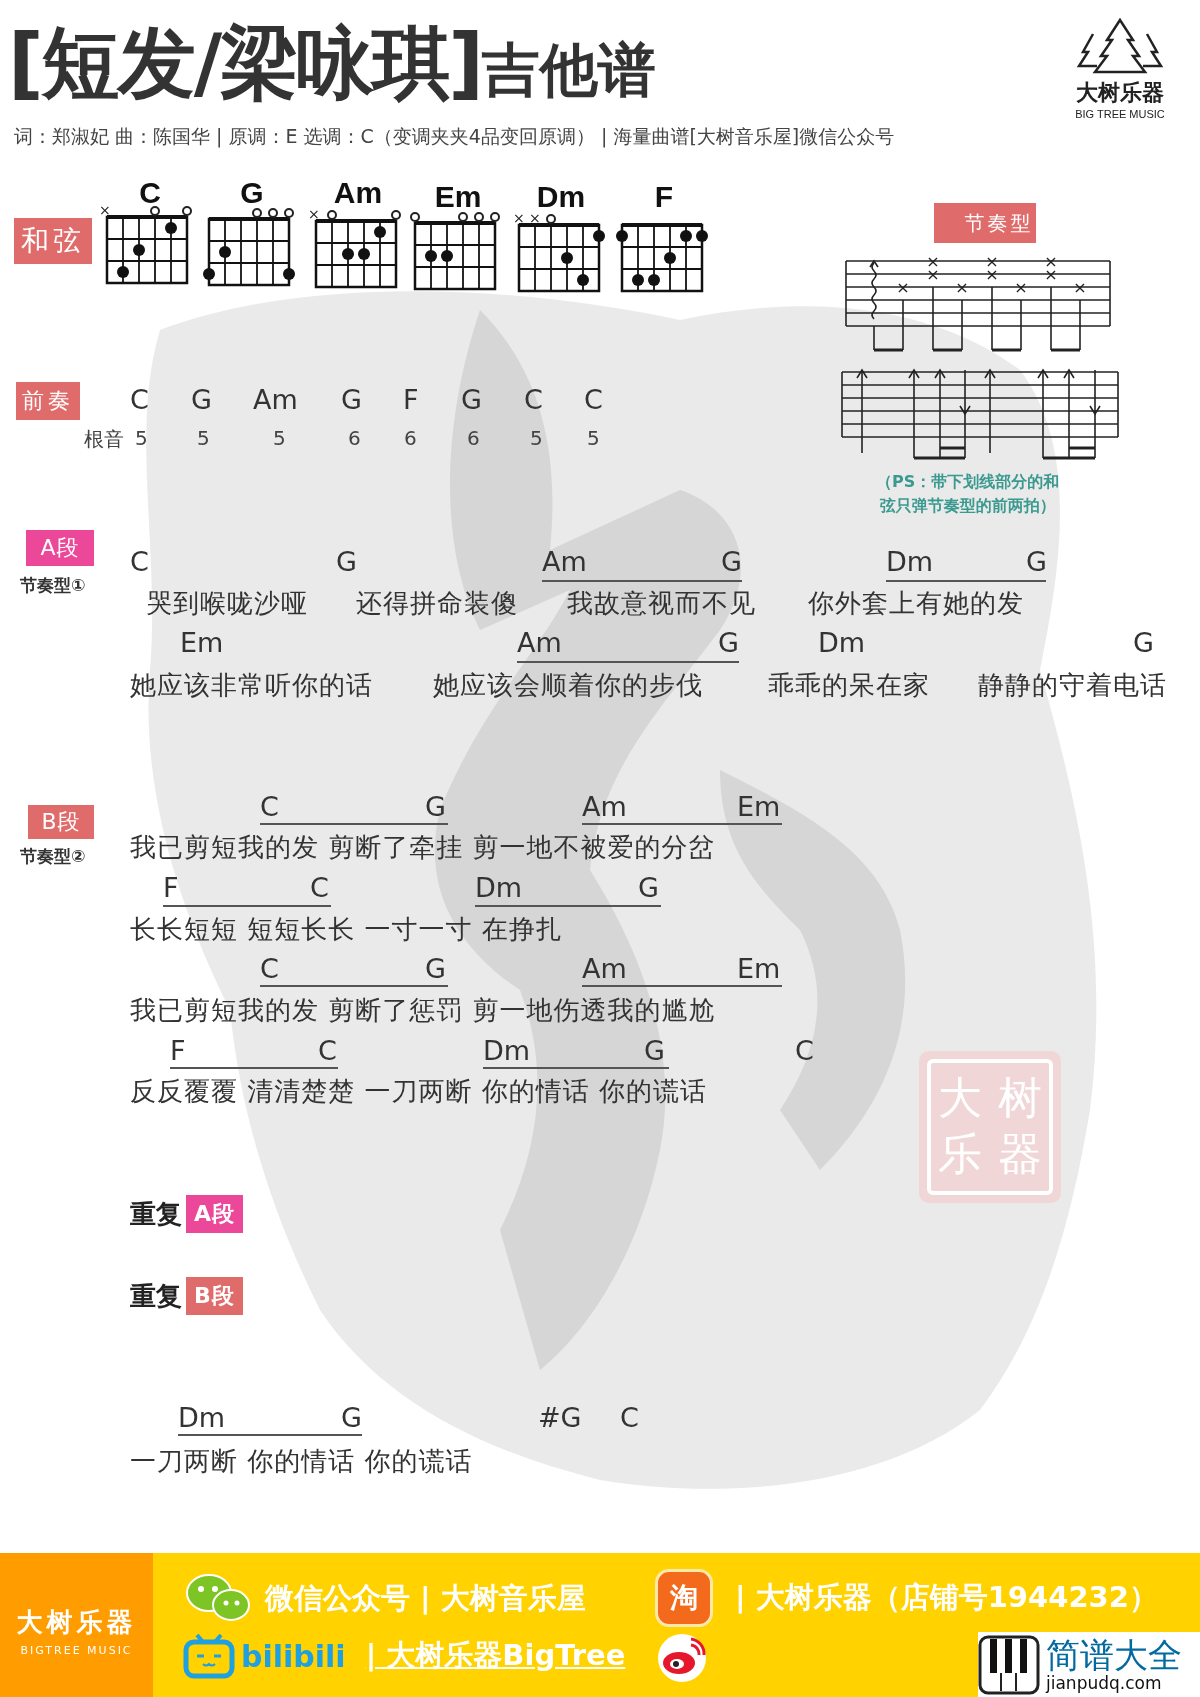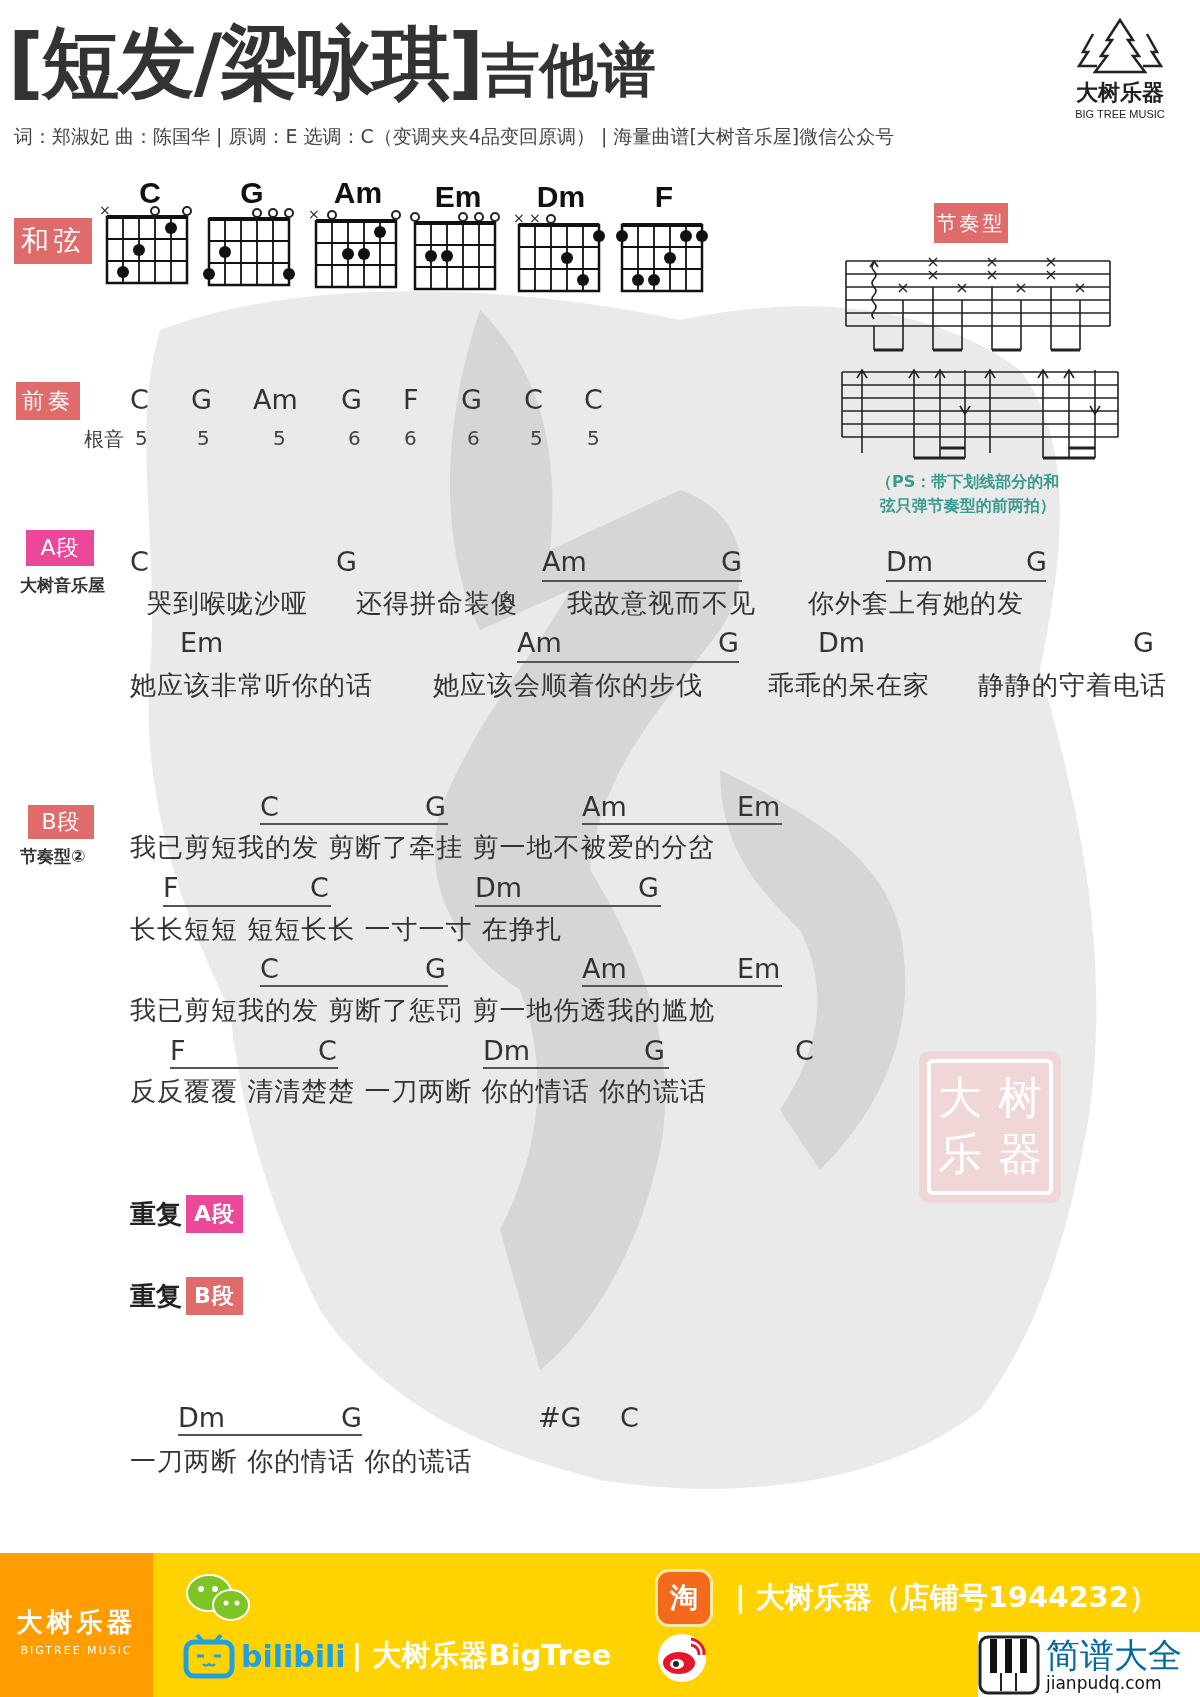--- a/index.html
+++ b/index.html
@@ -136,21 +136,21 @@
     <use href="#grid"></use>
     <circle cx="0" cy="11" r="6" fill="#111"></circle>
     <circle cx="64" cy="11" r="6" fill="#111"></circle>
     <circle cx="80" cy="11" r="6" fill="#111"></circle>
     <circle cx="48" cy="33" r="6" fill="#111"></circle>
     <circle cx="16" cy="55" r="6" fill="#111"></circle>
     <circle cx="32" cy="55" r="6" fill="#111"></circle>
   </g>
 </svg>
 
-<div class="tag" style="left:934px;top:203px;width:74px;height:40px;font-size:20px;letter-spacing:3px;">节奏型</div>
+<div class="tag" style="left:934px;top:203px;width:74px;height:40px;font-size:20px;letter-spacing:3px;padding-left:28px;">节奏型</div>
 
 <svg class="abs" style="left:838px;top:255px;" width="285" height="100" viewBox="0 0 285 100">
   <g stroke="#222" stroke-width="1.6" fill="none">
     <line x1="8" y1="6" x2="272" y2="6"></line>
       <line x1="8" y1="19" x2="272" y2="19"></line>
     <line x1="8" y1="32" x2="272" y2="32"></line>
       <line x1="8" y1="45" x2="272" y2="45"></line>
     <line x1="8" y1="58" x2="272" y2="58"></line>
       <line x1="8" y1="71" x2="272" y2="71"></line>
     <line x1="8" y1="6" x2="8" y2="71"></line>
@@ -237,21 +237,21 @@
 <div class="root" style="left:135px;top:426px;">5</div>
 <div class="root" style="left:197px;top:426px;">5</div>
 <div class="root" style="left:273px;top:426px;">5</div>
 <div class="root" style="left:348px;top:426px;">6</div>
 <div class="root" style="left:404px;top:426px;">6</div>
 <div class="root" style="left:467px;top:426px;">6</div>
 <div class="root" style="left:530px;top:426px;">5</div>
 <div class="root" style="left:587px;top:426px;">5</div>
 
 <div class="tag dark" style="left:26px;top:530px;width:68px;height:36px;font-size:22px;letter-spacing:1px;">A段</div>
-<div class="rhy" style="left:20px;top:574px;">大树音乐屋</div>
+<div class="rhy" style="left:20px;top:574px;">节奏型①</div>
 
 <div class="ch" style="left:130px;top:546px;">C</div>
 <div class="ch" style="left:336px;top:546px;">G</div>
 <div class="ch" style="left:542px;top:546px;">Am</div>
 <div class="ch" style="left:721px;top:546px;">G</div>
 <div class="ch" style="left:886px;top:546px;">Dm</div>
 <div class="ch" style="left:1026px;top:546px;">G</div>
 <div class="ul" style="left:542px;top:580px;width:200px;"></div>
 <div class="ul" style="left:886px;top:580px;width:160px;"></div>
 
@@ -343,33 +343,34 @@
 
   <div class="fitem" style="left:183px;top:18px;">
     <svg width="72" height="56" viewBox="0 0 72 56">
       <ellipse cx="26" cy="22" rx="22" ry="18" fill="#7dc524" stroke="#fff" stroke-width="2"></ellipse>
       <ellipse cx="48" cy="34" rx="18" ry="15" fill="#7dc524" stroke="#fff" stroke-width="2"></ellipse>
       <circle cx="18" cy="18" r="3" fill="#fff"></circle>
         <circle cx="32" cy="18" r="3" fill="#fff"></circle>
       <circle cx="43" cy="32" r="2.5" fill="#fff"></circle>
         <circle cx="54" cy="32" r="2.5" fill="#fff"></circle>
     </svg>
+    <span style="margin-left:10px;">微信公众号 | 大树音乐屋</span>
   </div>
 
   <div class="fitem" style="left:183px;top:80px;">
     <svg width="52" height="46" viewBox="0 0 52 46">
       <rect x="3" y="9" width="46" height="34" rx="8" fill="none" stroke="#1ea0e1" stroke-width="5"></rect>
       <line x1="14" y1="2" x2="20" y2="9" stroke="#1ea0e1" stroke-width="4"></line>
       <line x1="38" y1="2" x2="32" y2="9" stroke="#1ea0e1" stroke-width="4"></line>
       <line x1="14" y1="23" x2="21" y2="23" stroke="#1ea0e1" stroke-width="3"></line>
       <line x1="31" y1="23" x2="38" y2="23" stroke="#1ea0e1" stroke-width="3"></line>
       <path d="M20 31 q3 3 6 0 q3 3 6 0" stroke="#1ea0e1" stroke-width="2" fill="none"></path>
     </svg>
     <span style="margin-left:6px;color:#1ea0e1;font-family:'DejaVu Sans',sans-serif;font-size:30px;">bilibili</span>
-    <span style="margin-left:6px;">| 大树乐器BigTree</span>
+    <span style="margin-left:20px;text-decoration:underline;">| 大树乐器BigTree</span>
   </div>
 
   <div class="fitem" style="left:655px;top:16px;">
     <span style="width:52px;height:52px;border-radius:14px;background:#f46a1c;border:3px solid #ffe9a8;color:#fff;font-size:28px;display:flex;align-items:center;justify-content:center;">淘</span>
     <span style="margin-left:22px;">| 大树乐器（店铺号1944232）</span>
   </div>
 
   <div class="fitem" style="left:655px;top:80px;">
     <svg width="54" height="50" viewBox="0 0 54 50">
       <circle cx="27" cy="25" r="24" fill="#fff"></circle>

